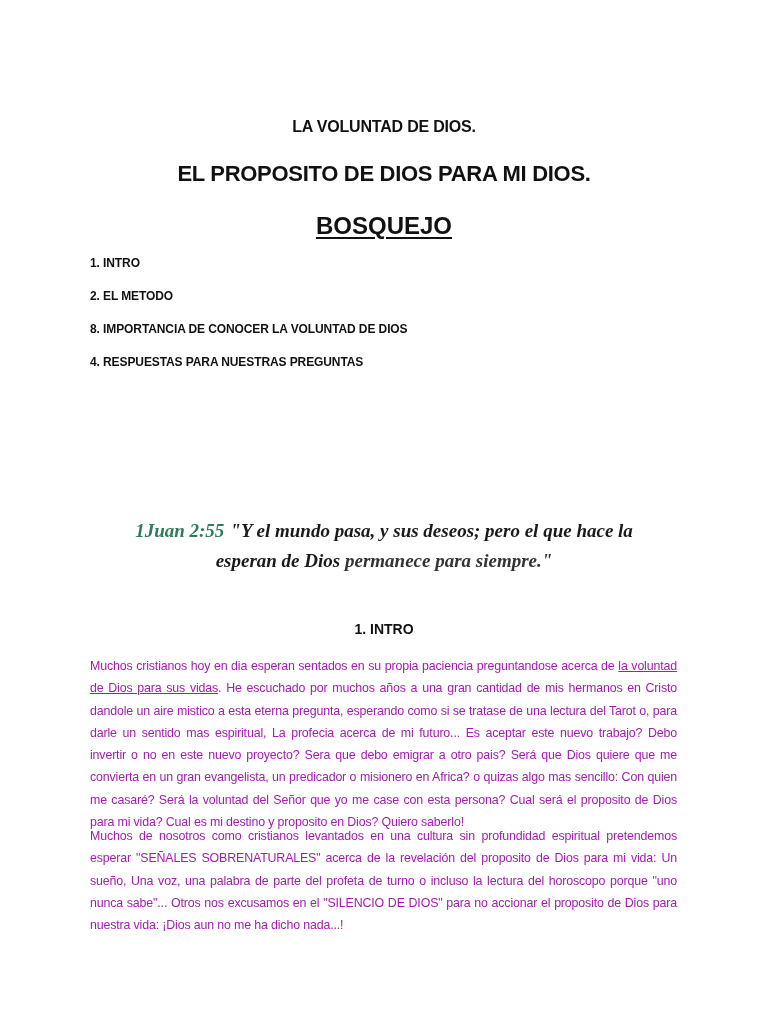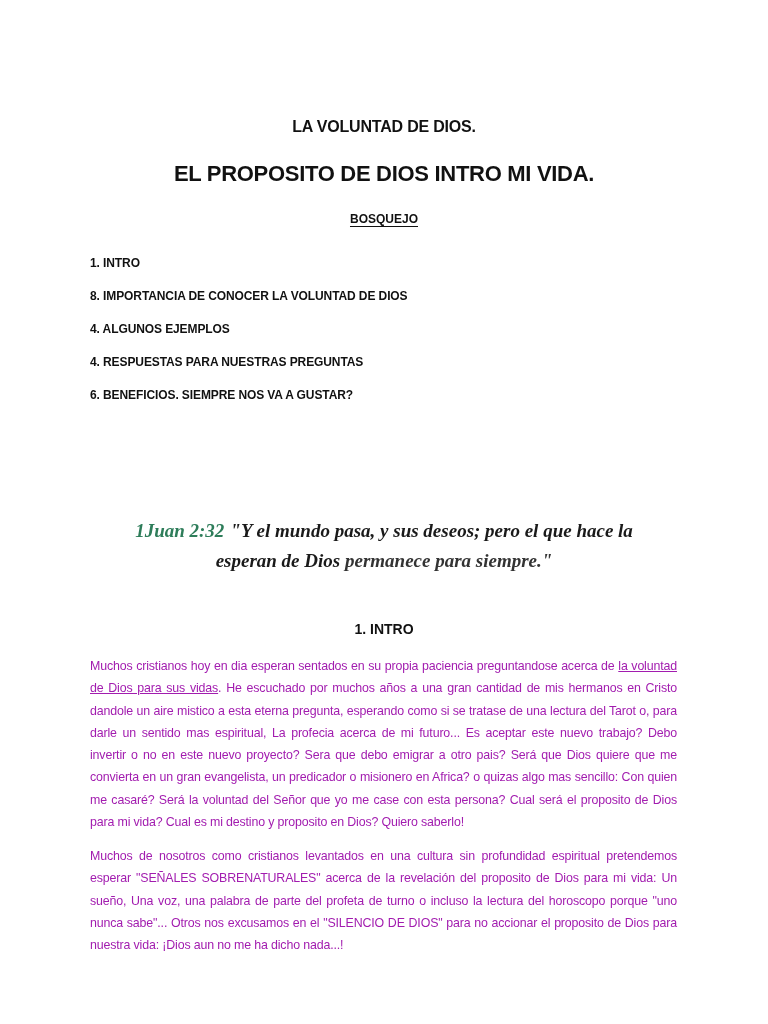--- a/index.html
+++ b/index.html
@@ -1,52 +1,51 @@
 <!DOCTYPE html>
 <html><head>
 <meta charset="utf-8">
 <style>
   html, body { margin: 0; padding: 0; background: #ffffff; }
   body { width: 768px; height: 1024px; overflow: hidden; position: relative; color: #111; font-family: "Liberation Sans", sans-serif; }
   .page { position: absolute; left: 0; top: 0; width: 768px; height: 1024px; margin-top: 24px; }
   .center { text-align: center; }
   .t1 { position: absolute; top: 94px; left: 0; width: 768px; font-size: 16px; font-weight: bold; letter-spacing: -0.2px; }
   .t2 { position: absolute; top: 137px; left: 0; width: 768px; font-size: 22px; font-weight: bold; letter-spacing: -0.3px; }
-  .t3 { position: absolute; top: 188px; left: 0; width: 768px; font-size: 12px; font-weight: bold; }
+  .t3 { position: absolute; top: 188px; left: 0; width: 768px; font-size: 24px; font-weight: bold; }
   .t3 span { text-decoration: underline; text-underline-offset: 3px; }
   .outline { position: absolute; left: 90px; top: 230px; margin: 0; padding: 0; list-style: none; }
   .outline li { font-size: 12px; font-weight: bold; height: 33px; line-height: 18px; letter-spacing: -0.1px; }
   .verse { position: absolute; left: 0; top: 492px; width: 768px; font-family: "Liberation Serif", serif; font-style: italic; font-weight: bold; font-size: 19px; line-height: 30px; text-align: center; }
   .verse .ref { color: #2e7d5a; margin-right: 6px; }
   .verse .q { color: #1a1a1a; }
   .verse .soft { color: #333; font-weight: bold; }
   .h-intro { position: absolute; top: 597px; left: 0; width: 768px; font-size: 14px; font-weight: bold; }
   .para { position: absolute; left: 90px; width: 587px; font-size: 12.4px; line-height: 22.3px; text-align: justify; color: #a21caf; letter-spacing: -0.15px; margin: 0; }
   .p1 { top: 631px; }
-  .p2 { top: 821px; }
+  .p2 { top: 801px; }
   .u { text-decoration: underline; }
 </style>
 </head>
 <body>
 
 <div class="page">
   <div class="t1 center">LA VOLUNTAD DE DIOS.</div>
-  <div class="t2 center">EL PROPOSITO DE DIOS INTRO MI VIDA.</div>
+  <div class="t2 center">EL PROPOSITO DE DIOS PARA MI DIOS.</div>
   <div class="t3 center"><span>BOSQUEJO</span></div>
 
   <ul class="outline">
     <li>1. INTRO</li>
+    <li>2. EL METODO</li>
     <li>8. IMPORTANCIA DE CONOCER LA VOLUNTAD DE DIOS</li>
-    <li>4. ALGUNOS EJEMPLOS</li>
     <li>4. RESPUESTAS PARA NUESTRAS PREGUNTAS</li>
-    <li>6. BENEFICIOS. SIEMPRE NOS VA A GUSTAR?</li>
   </ul>
 
   <div class="verse">
-    <span class="ref">1Juan 2:32</span><span class="q">"Y el mundo pasa, y sus deseos; pero el que hace la</span><br>
+    <span class="ref">1Juan 2:55</span><span class="q">"Y el mundo pasa, y sus deseos; pero el que hace la</span><br>
     <span class="q">esperan de Dios</span><span class="soft"> permanece para siempre."</span>
   </div>
 
   <div class="h-intro center">1. INTRO</div>
 
   <p class="para p1"><span>Muchos cristianos hoy en dia esperan sentados en su propia paciencia preguntandose acerca de </span><span class="u">la voluntad de Dios para sus vidas</span><span>. He escuchado por muchos años a una gran cantidad de mis hermanos en Cristo dandole un aire mistico a esta eterna pregunta, esperando como si se tratase de una lectura del Tarot o, para darle un sentido mas espiritual, La profecia acerca de mi futuro... Es aceptar este nuevo trabajo? Debo invertir o no en este nuevo proyecto? Sera que debo emigrar a otro pais? Será que Dios quiere que me convierta en un gran evangelista, un predicador o misionero en Africa? o quizas algo mas sencillo: Con quien me casaré? Será la voluntad del Señor que yo me case con esta persona? Cual será el proposito de Dios para mi vida? Cual es mi destino y proposito en Dios? Quiero saberlo!</span></p>
 
   <p class="para p2">Muchos de nosotros como cristianos levantados en una cultura sin profundidad espiritual pretendemos esperar "SEÑALES SOBRENATURALES" acerca de la revelación del proposito de Dios para mi vida: Un sueño, Una voz, una palabra de parte del profeta de turno o incluso la lectura del horoscopo porque "uno nunca sabe"... Otros nos excusamos en el "SILENCIO DE DIOS" para no accionar  el proposito de Dios para nuestra vida: ¡Dios aun no me ha dicho nada...!</p>
 </div>
 

